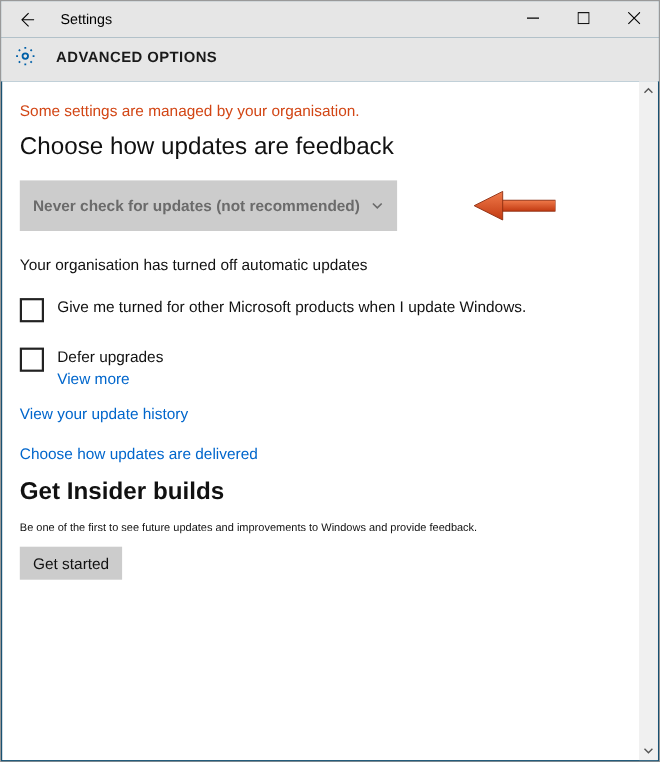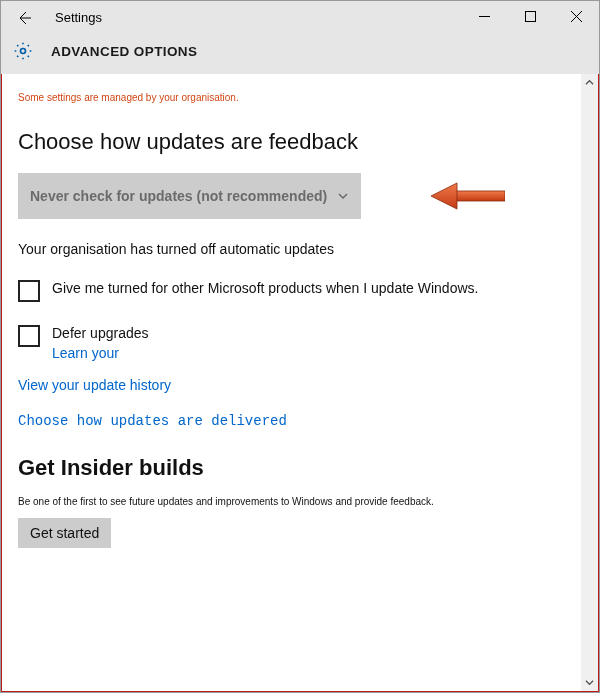--- a/index.html
+++ b/index.html
@@ -1,17 +1,17 @@
 <!DOCTYPE html>
 <html><head>
 <meta charset="utf-8">
 <style>
   * { box-sizing: border-box; margin: 0; padding: 0; }
   html, body { width: 600px; height: 693px; font-family: "Segoe UI", Arial, sans-serif; background: #fff; overflow: hidden; }
-  .window { width: 600px; height: 693px; position: relative; background: #b91c1c; border: 1px solid #999; box-shadow: 4px 4px 6px rgba(0,0,0,0.35); }
+  .window { width: 600px; height: 693px; position: relative; background: #0c4a6e; border: 1px solid #999; box-shadow: 4px 4px 6px rgba(0,0,0,0.35); }
   
   .titlebar { height: 33px; background: #e6e6e6; display: flex; align-items: flex-start; justify-content: space-between; padding-left: 8px; }
   .titlebar-left { display: flex; align-items: center; height: 100%; }
   .back-btn { width: 30px; height: 33px; display: flex; align-items: center; justify-content: center; }
   .back-btn svg { width: 16px; height: 16px; }
   .app-title { font-size: 13px; color: #000; margin-left: 16px; }
   .win-controls { display: flex; }
   .win-btn { width: 46px; height: 30px; display: flex; align-items: center; justify-content: center; }
   .win-btn svg { stroke: #000; fill: none; }
   
@@ -19,21 +19,21 @@
   .gear { width: 20px; height: 20px; margin-right: 18px; color: #0060a8; }
   .subheader-title { font-size: 13.5px; font-weight: 600; letter-spacing: 0.4px; color: #1a1a1a; }
   
   .client { position: absolute; top: 73px; bottom: 1px; left: 1px; right: 1px; background: #fff; }
   .content { position: absolute; top: 0; left: 0; right: 17px; bottom: 0; padding: 18px 16px 20px 16px; }
   .scrollbar { position: absolute; top: 0; right: 0; bottom: 0; width: 17px; background: #f0f0f0; }
   .scroll-arrow { position: absolute; left: 0; width: 17px; height: 17px; display: flex; align-items: center; justify-content: center; color: #555; }
   .scroll-arrow.up { top: 0; }
   .scroll-arrow.down { bottom: 0; }
   .scroll-arrow svg { width: 9px; height: 9px; }
-  .warning { color: #d24615; font-size: 10px; margin-bottom: 26px; }
+  .warning { color: #d24615; font-size: 14px; margin-bottom: 12px; }
   h2.section { font-size: 22px; font-weight: 400; color: #111; margin-bottom: 18px; }
   .dropdown-row { display: flex; align-items: center; margin-bottom: 22px; }
   .dropdown { background: #ccc; height: 46px; min-width: 312px; padding: 0 12px; display: inline-flex; align-items: center; color: #6b6b6b; font-size: 14px; font-weight: bold; }
   .dropdown .chev { margin-left: 10px; display: inline-flex; }
   .arrow-annotation { margin-left: 70px; display: inline-flex; align-items: center; }
   .org-note { font-size: 14px; color: #111; margin-bottom: 22px; }
   .checkbox-row { display: flex; align-items: flex-start; margin-bottom: 22px; max-width: 500px; }
   .checkbox { flex: none; width: 22px; height: 22px; border: 2px solid #222; margin-right: 12px; margin-top: 1px; background: #fff; }
   .checkbox-label { font-size: 14px; color: #111; line-height: 1.35; }
   .learn-more { display: block; color: #0066cc; font-size: 14px; margin-top: 2px; }
@@ -121,26 +121,26 @@
 
       <div class="checkbox-row">
         <div class="checkbox"></div>
         <div class="checkbox-label">Give me turned for other Microsoft products when I update Windows.</div>
       </div>
 
       <div class="checkbox-row" style="margin-bottom:16px;">
         <div class="checkbox"></div>
         <div>
           <div class="checkbox-label">Defer upgrades</div>
-          <a class="learn-more">Learn your</a>
+          <a class="learn-more">View more</a>
         </div>
       </div>
 
       <a class="linklike">View your update history</a>
-      <a class="linklike" style="margin-bottom:26px;font-family:Liberation Mono, monospace;">Choose how updates are delivered</a>
+      <a class="linklike" style="margin-bottom:14px;">Choose how updates are delivered</a>
 
       <h2 class="section2-title">Get Insider builds</h2>
       <div class="insider-desc">Be one of the first to see future updates and improvements to Windows and provide feedback.</div>
       <button class="btn">Get started</button>
 
     </div>
 
     <div class="scrollbar">
       <div class="scroll-arrow up">
         <svg viewBox="0 0 10 10">

